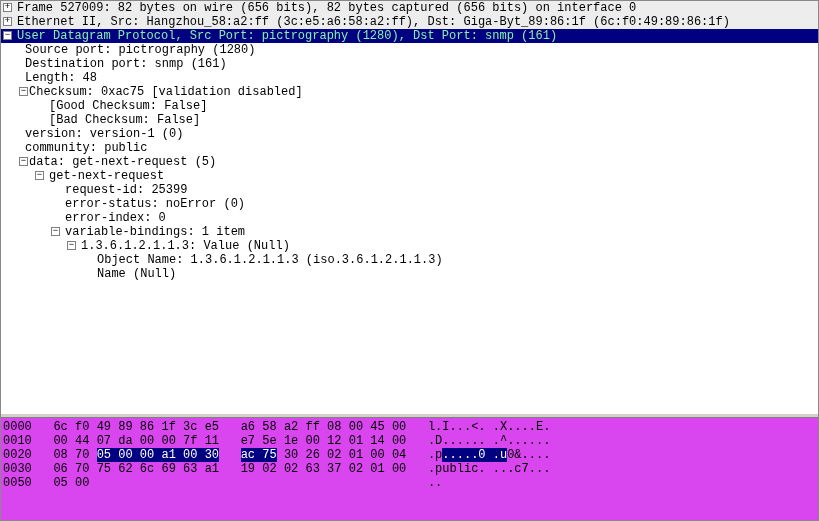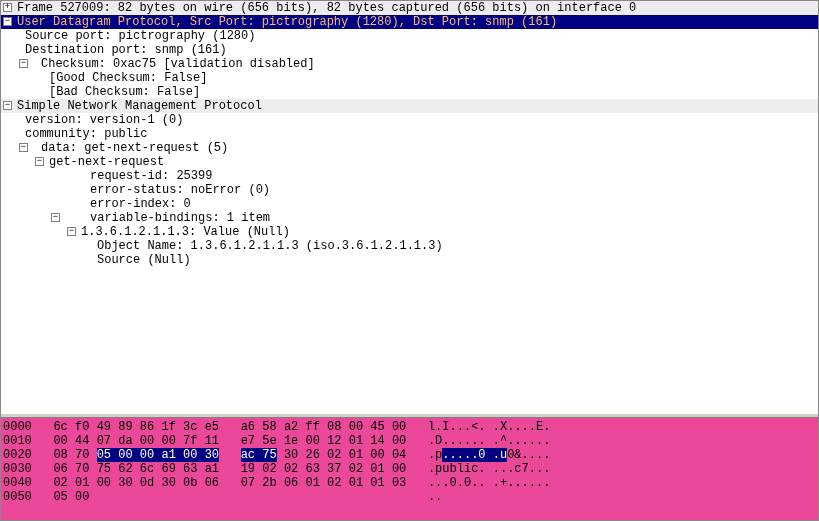--- a/index.html
+++ b/index.html
@@ -52,88 +52,88 @@
   }
   .row .twisty::before { content: ""; position: absolute; }
   .twisty.plus::after { content: "+"; font-weight: normal; position: relative; top: -1px; }
   .twisty.minus::after { content: "−"; font-weight: normal; position: relative; top: -1px; }
   .row .label {
     display: inline-block;
     padding-left: 14px;
     white-space: pre;
   }
   .row.hdr { background: #ededed; }
-  .row.selected { background: #000080; color: #fdba74; }
+  .row.selected { background: #000080; color: #86efac; }
   .row.selected .twisty { background: #fff; color: #000; border-color: #808080; }
   .divider {
     height: 3px;
     background: #d4d0c8;
     border-top: 1px solid #fff;
     border-bottom: 1px solid #808080;
     flex: 0 0 auto;
   }
   .hex-pane {
     flex: 0 0 auto;
-    background: #ec4899;
+    background: #d946ef;
     padding: 2px 2px 0 2px;
     height: 100px;
   }
   .hexrow {
     white-space: pre;
     height: 14px;
     font-family: "Courier New", Courier, monospace;
   }
   .hexrow .off { display: inline; }
   .hexrow .b1 { display: inline; }
   .hexrow .b2 { display: inline; }
   .hexrow .asc { display: inline; }
   .hl { background: #000080; color: #fff; }
   
   .ind0 .twisty { left: 2px; }
   .ind0 .label { padding-left: 16px; }
   .ind1 .twisty { left: 18px; }
-  .ind1 .label { padding-left: 40px; }
+  .ind1 .label { padding-left: 28px; }
   .ind1.noicon .label { padding-left: 24px; }
   .ind2 .twisty { left: 34px; }
   .ind2 .label { padding-left: 48px; }
   .ind3 .twisty { left: 50px; }
-  .ind3 .label { padding-left: 64px; margin-left: 25px; }
+  .ind3 .label { padding-left: 64px; }
   .ind4 .twisty { left: 66px; }
   .ind4 .label { padding-left: 80px; }
   .ind5 .label { padding-left: 96px; }
 </style>
 </head>
 <body>
 
 <div class="outer">
   <div class="tree-pane">
     <div class="row hdr ind0"><span class="twisty plus"></span><span class="label">Frame 527009: 82 bytes on wire (656 bits), 82 bytes captured (656 bits) on interface 0</span></div>
+    <div class="row hdr ind0"><span class="twisty plus"></span><span class="label">Ethernet II, Src: Hangzhou_58:a2:ff (3c:e5:a6:58:a2:ff), Dst: Giga-Byt_89:86:1f (6c:f0:49:89:86:1f)</span></div>
     <div class="row selected ind0"><span class="twisty minus"></span><span class="label">User Datagram Protocol, Src Port: pictrography (1280), Dst Port: snmp (161)</span></div>
     <div class="row ind1 noicon"><span class="label">Source port: pictrography (1280)</span></div>
     <div class="row ind1 noicon"><span class="label">Destination port: snmp (161)</span></div>
+    <div class="row ind1 noicon"><span class="label">Length: 48</span></div>
     <div class="row ind1"><span class="twisty minus"></span><span class="label">Checksum: 0xac75 [validation disabled]</span></div>
     <div class="row ind2 noicon"><span class="label">[Good Checksum: False]</span></div>
     <div class="row ind2 noicon"><span class="label">[Bad Checksum: False]</span></div>
-    <div class="row hdr ind0"><span class="twisty minus"></span><span class="label">Simple Network Management Protocol</span></div>
     <div class="row ind1 noicon"><span class="label">version: version-1 (0)</span></div>
     <div class="row ind1 noicon"><span class="label">community: public</span></div>
     <div class="row ind1"><span class="twisty minus"></span><span class="label">data: get-next-request (5)</span></div>
     <div class="row ind2"><span class="twisty minus"></span><span class="label">get-next-request</span></div>
     <div class="row ind3 noicon"><span class="label">request-id: 25399</span></div>
     <div class="row ind3 noicon"><span class="label">error-status: noError (0)</span></div>
     <div class="row ind3 noicon"><span class="label">error-index: 0</span></div>
     <div class="row ind3"><span class="twisty minus"></span><span class="label">variable-bindings: 1 item</span></div>
     <div class="row ind4"><span class="twisty minus"></span><span class="label">1.3.6.1.2.1.1.3: Value (Null)</span></div>
     <div class="row ind5 noicon"><span class="label">Object Name: 1.3.6.1.2.1.1.3 (iso.3.6.1.2.1.1.3)</span></div>
-    <div class="row ind5 noicon"><span class="label">Source (Null)</span></div>
+    <div class="row ind5 noicon"><span class="label">Name (Null)</span></div>
   </div>
 
   <div class="divider"></div>
 
   <div class="hex-pane">
     <div class="hexrow"><span class="off">0000</span>   <span class="b1">6c f0 49 89 86 1f 3c e5</span>   <span class="b2">a6 58 a2 ff 08 00 45 00</span>   <span class="asc">l.I...&lt;. .X....E.</span></div>
     <div class="hexrow"><span class="off">0010</span>   <span class="b1">00 44 07 da 00 00 7f 11</span>   <span class="b2">e7 5e 1e 00 12 01 14 00</span>   <span class="asc">.D...... .^......</span></div>
     <div class="hexrow"><span class="off">0020</span>   <span>08 70 </span><span class="hl">05 00 00 a1 00 30</span>   <span class="hl">ac 75</span><span> 30 26 02 01 00 04</span>   <span>.p</span><span class="hl">.....0 .u</span><span>0&amp;....</span></div>
     <div class="hexrow"><span class="off">0030</span>   <span class="b1">06 70 75 62 6c 69 63 a1</span>   <span class="b2">19 02 02 63 37 02 01 00</span>   <span class="asc">.public. ...c7...</span></div>
-    <div class="hexrow"><span class="off">0040</span>   <span class="b1">02 01 00 30 0d 30 0b 06</span>   <span class="b2">07 2b 06 01 02 01 01 03</span>   <span class="asc">...0.0.. .+......</span></div>
     <div class="hexrow"><span class="off">0050</span>   <span class="b1">05 00</span>                                               <span class="asc">..</span></div>
   </div>
 </div>
 
 </body></html>

